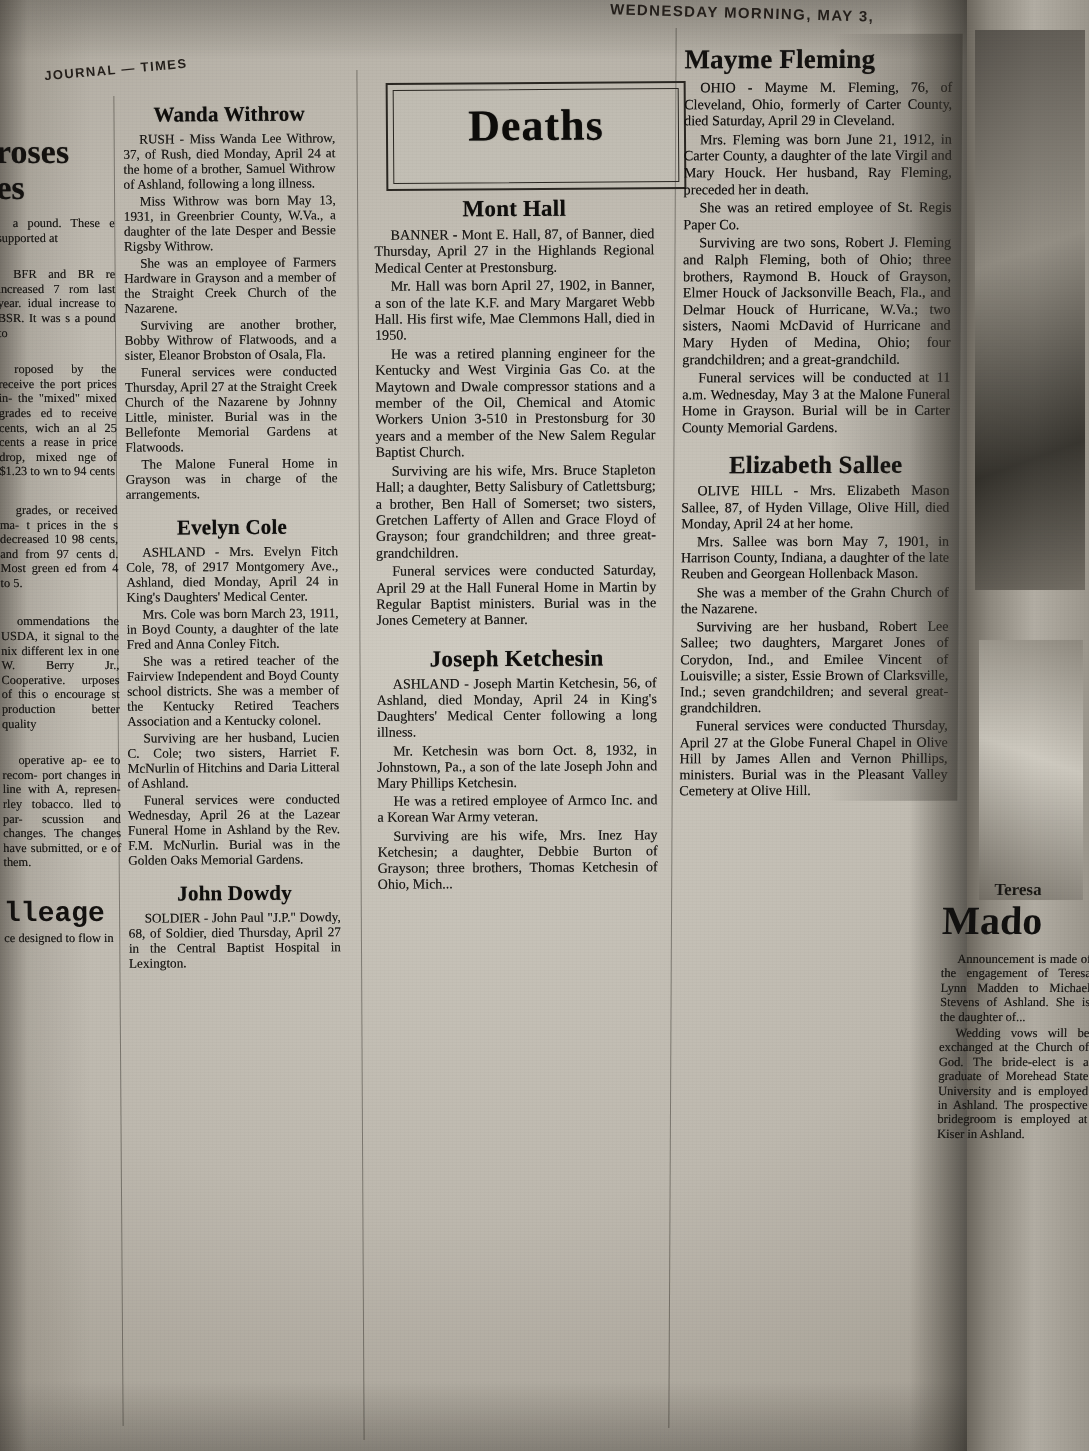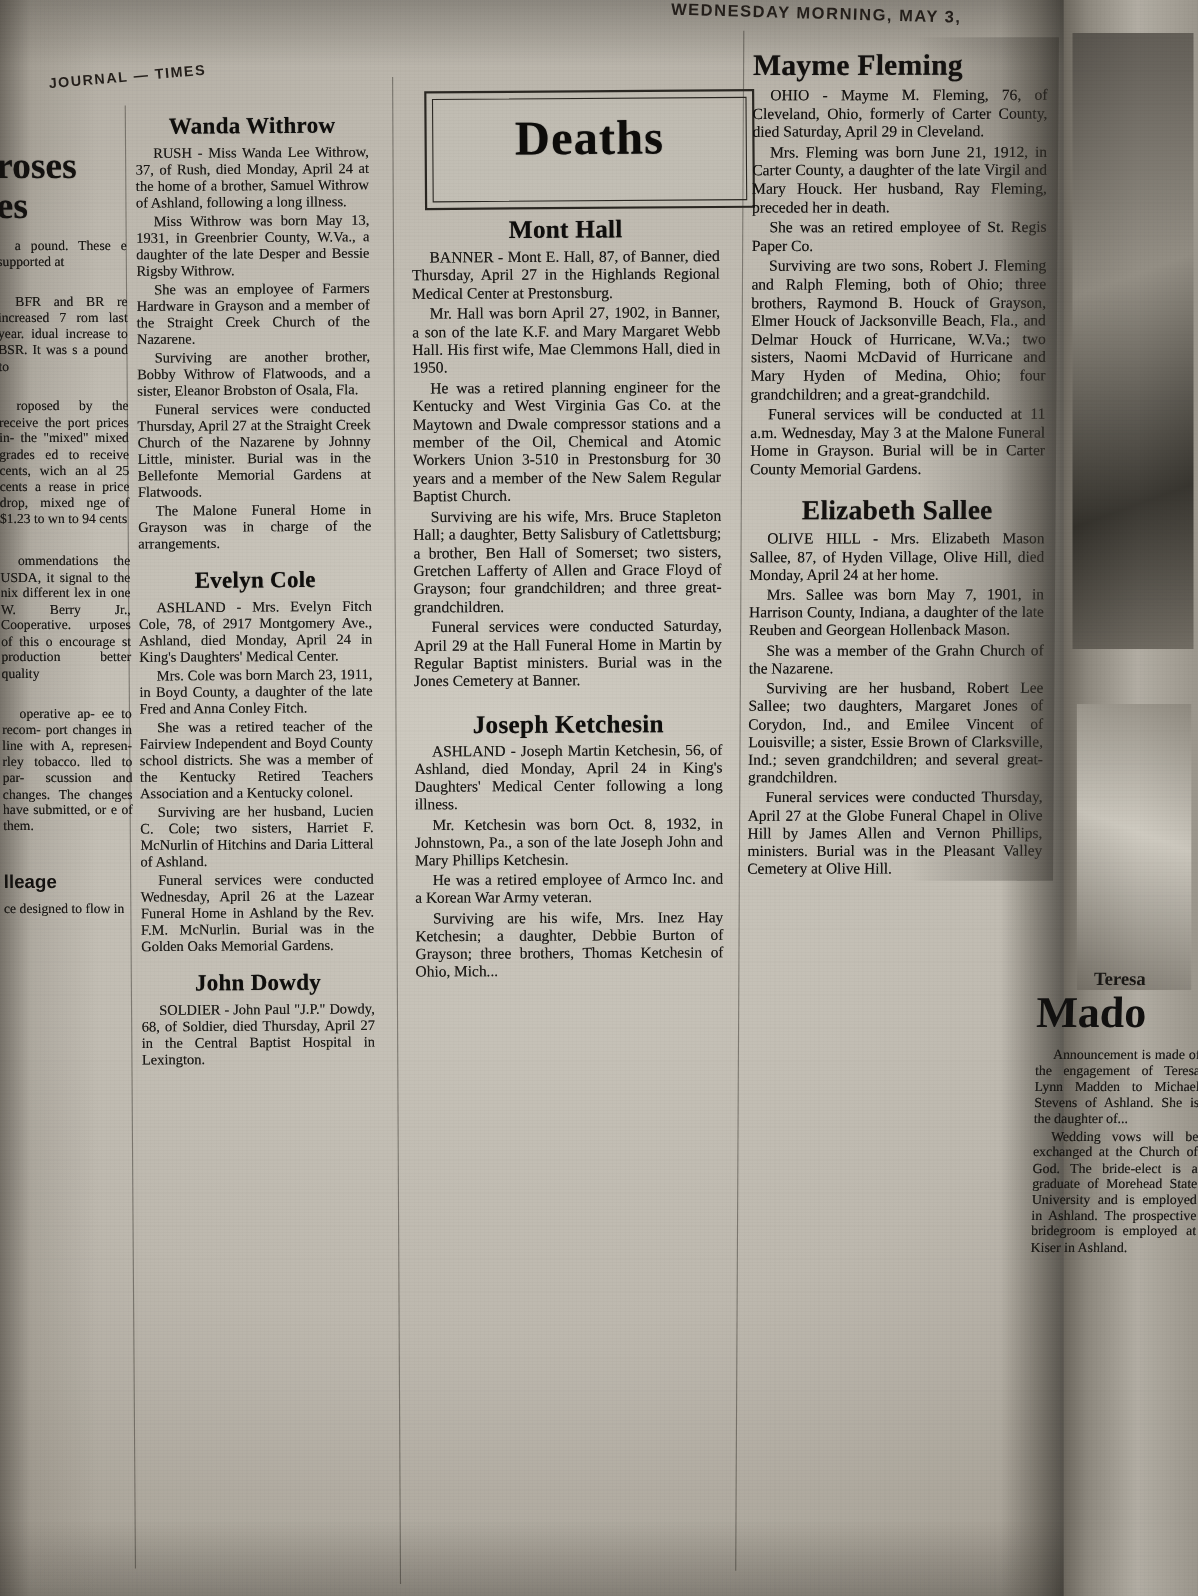--- a/index.html
+++ b/index.html
@@ -64,22 +64,22 @@
 
   #c3 .body,#c3 .hdname{color:#141210;}
   #c4 .body{font-size:12.6px;line-height:14.4px;}
   #c0 .body{font-size:12.4px;line-height:14.6px;}
 
   .fadeR{position:absolute;top:0;right:0;width:130px;height:100%;
     background:linear-gradient(90deg,rgba(0,0,0,0),rgba(35,32,28,.35));pointer-events:none;}
 
   .hdbig{font-weight:bold;font-size:34px;line-height:36px;color:#141210;
     font-family:"Liberation Serif",serif;text-shadow:0 0 1px rgba(0,0,0,.5);}
-  .hdmed{font-weight:bold;font-size:17px;line-height:27px;color:#141210;
-    font-family:Liberation Sans, sans-serif;}
+  .hdmed{font-weight:bold;font-size:28px;line-height:27px;color:#141210;
+    font-family:Liberation Mono, monospace;}
 </style>
 </head>
 <body>
 
 <div id="page">
   <div class="paper"></div>
 
   <div class="masthead" style="left:610px;top:4px;transform:rotate(1.6deg);font-size:15px;">WEDNESDAY MORNING, MAY 3,</div>
   <div class="masthead" style="left:1004px;top:10px;transform:rotate(2deg);font-size:13px;opacity:.8;">WEDNES</div>
   <div class="masthead" style="left:44px;top:62px;transform:rotate(-5deg);font-size:13px;">JOURNAL — TIMES</div>
@@ -94,20 +94,21 @@
   </div>
 
   <div class="col" id="c0">
     <div class="colinner">
       <div class="hdbig" style="margin-top:14px;">roses</div>
       <div class="hdbig" style="margin-bottom:10px;">es</div>
       <div class="body">
         <p>a pound. These e supported at</p>
         <p style="margin-top:22px;">BFR and BR re increased 7 rom last year. idual increase to BSR. It was s a pound to</p>
         <p style="margin-top:22px;">roposed by the receive the port prices in- the "mixed" mixed grades ed to receive cents, wich an al 25 cents a rease in price drop, mixed nge of $1.23 to wn to 94 cents</p>
+        <p style="margin-top:24px;">grades, or received ma- t prices in the s decreased 10 98 cents, and from 97 cents d. Most green ed from 4 to 5.</p>
         <p style="margin-top:24px;">ommendations the USDA, it signal to the nix different lex in one W. Berry Jr., Cooperative. urposes of this o encourage st production better quality</p>
         <p style="margin-top:22px;">operative ap- ee to recom- port changes in line with A, represen- rley tobacco. lled to par- scussion and changes. The changes have submitted, or e of them.</p>
       </div>
       <div class="hdmed" style="margin-top:30px;">lleage</div>
       <div class="body" style="margin-top:4px;">ce designed to flow in</div>
     </div>
   </div>
 
   <div class="col" id="c1">
     <div class="colinner" style="padding:0 8px;">

